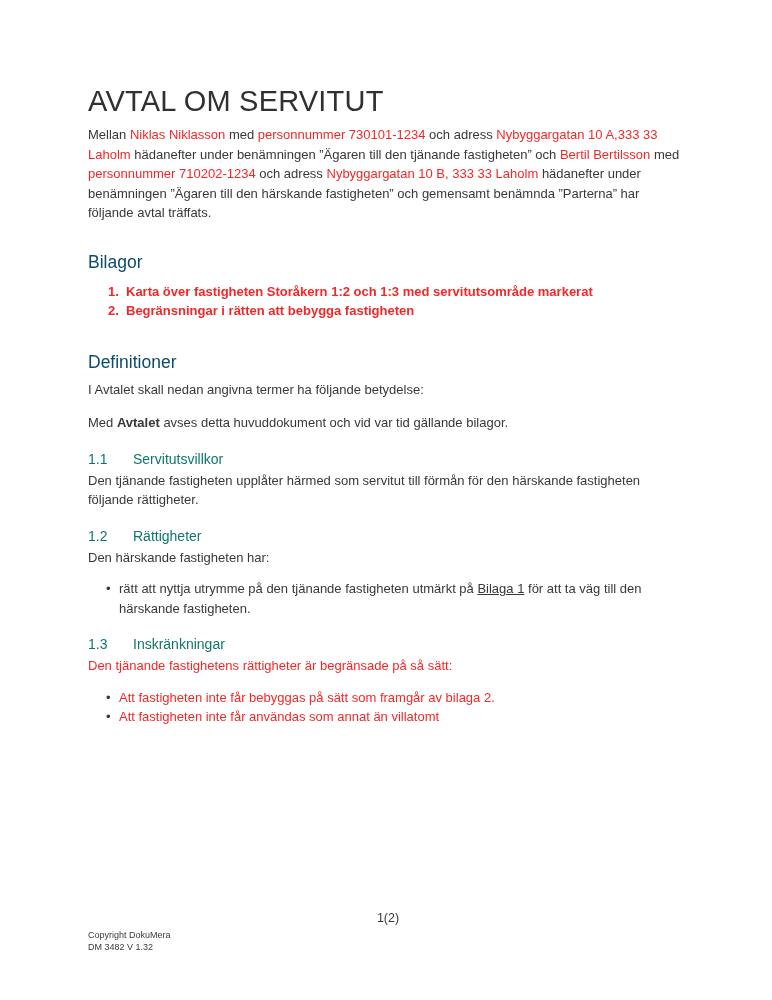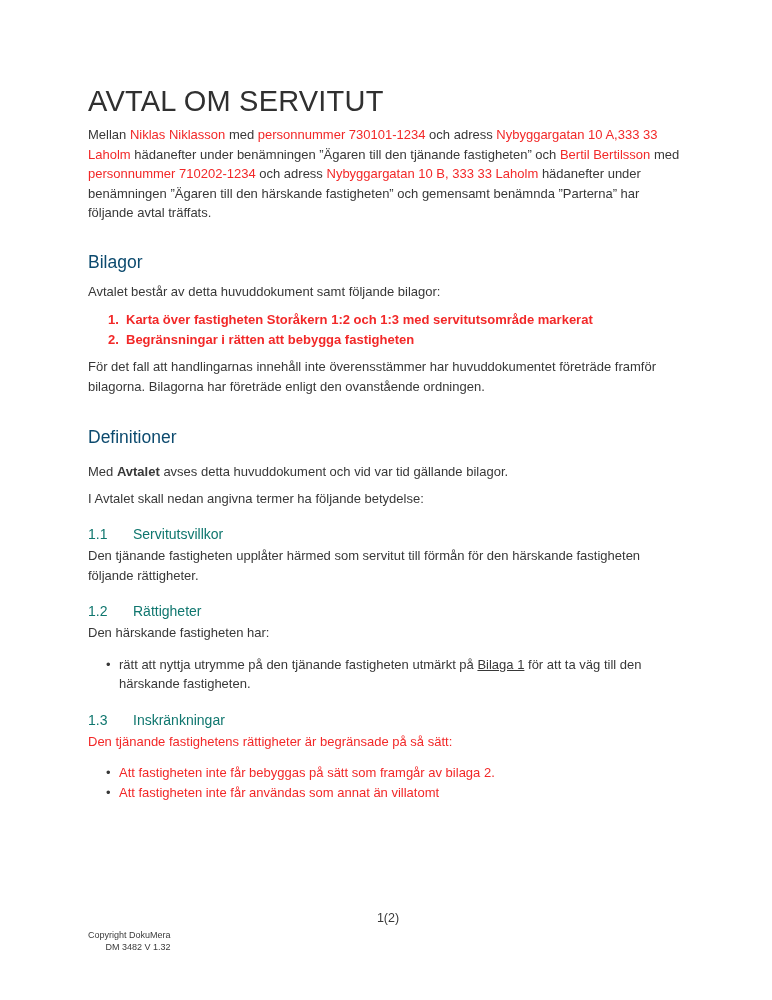--- a/index.html
+++ b/index.html
@@ -80,43 +80,41 @@
   .run-red { color: var(--red); }
   .run-bold { font-weight: 700; }
   .run-underline { text-decoration: underline; }
 
   .page-number {
     position: absolute; left: 88px; top: 911px; width: 600px;
     text-align: center; font-size: 12.5px; color: #383838;
   }
   .footer-copy {
     position: absolute; left: 88px; top: 930px;
-    font-size: 9px; line-height: 11.5px; color: #3a3a3a; text-align: right;
+    font-size: 9px; line-height: 11.5px; color: #3a3a3a;
   }
 </style>
 </head>
 <body>
 
 <div class="page">
 
   <h1 class="doc-title">AVTAL OM SERVITUT</h1>
 
   <p class="para intro"><span>Mellan </span><span class="run-red">Niklas Niklasson</span><span> med </span><span class="run-red">personnummer 730101-1234</span><span> och adress </span><span class="run-red">Nybyggargatan 10 A,333 33 Laholm</span><span> hädanefter under benämningen ”Ägaren till den tjänande fastigheten” och </span><span class="run-red">Bertil Bertilsson</span><span> med </span><span class="run-red">personnummer 710202-1234</span><span> och adress </span><span class="run-red">Nybyggargatan 10 B, 333 33 Laholm</span><span> hädanefter under benämningen ”Ägaren till den härskande fastigheten” och gemensamt benämnda ”Parterna” har följande avtal träffats.</span></p>
 
   <h2 class="section-heading">Bilagor</h2>
-  <p class="para lead">Avtalet består av detta huvuddokument samt följande bilagor:</p>
   <ol class="attachments">
     <li>Karta över fastigheten Storåkern 1:2 och 1:3 med servitutsområde markerat</li>
     <li>Begränsningar i rätten att bebygga fastigheten</li>
   </ol>
-  <p class="para note">För det fall att handlingarnas innehåll inte överensstämmer har huvuddokumentet företräde framför bilagorna. Bilagorna har företräde enligt den ovanstående ordningen.</p>
 
   <h2 class="section-heading defs">Definitioner</h2>
+  <p class="para def-lead">I Avtalet skall nedan angivna termer ha följande betydelse:</p>
   <p class="para term"><span>Med </span><span class="run-bold">Avtalet</span><span> avses detta huvuddokument och vid var tid gällande bilagor.</span></p>
-  <p class="para def-lead">I Avtalet skall nedan angivna termer ha följande betydelse:</p>
 
 
   <h3 class="sub-heading"><span class="h3-num">1.1</span><span>Servitutsvillkor</span></h3>
   <p class="para sub-body">Den tjänande fastigheten upplåter härmed som servitut till förmån för den härskande fastigheten följande rättigheter.</p>
 
   <h3 class="sub-heading"><span class="h3-num">1.2</span><span>Rättigheter</span></h3>
   <p class="para sub-body">Den härskande fastigheten har:</p>
   <ul class="bullets">
     <li><span>rätt att nyttja utrymme på den tjänande fastigheten utmärkt på </span><span class="run-underline">Bilaga 1</span><span> för att ta väg till den härskande fastigheten.</span></li>
   </ul>

